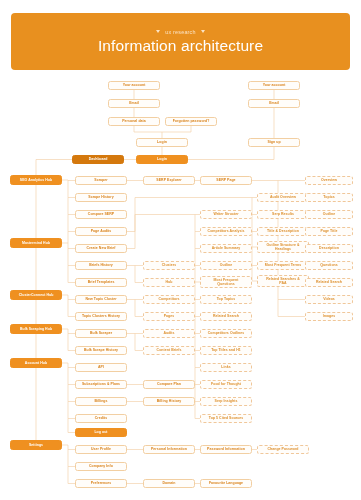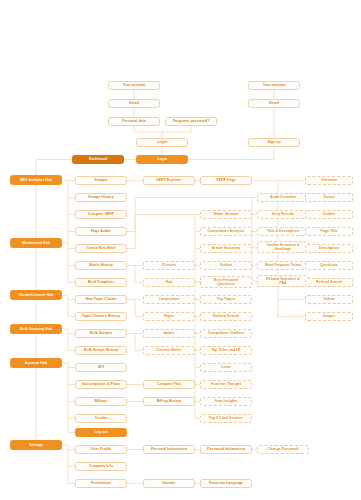--- a/index.html
+++ b/index.html
@@ -107,20 +107,28 @@
     background: #d4780d;
     border: 0.7px solid #d4780d;
     color: #ffffff;
   }
 </style>
 </head>
 <body>
 
 <div id="root">
 
+  <div class="header">
+    <div class="eyebrow">
+      <span class="tri"></span>
+      <span>ux research</span>
+      <span class="tri"></span>
+    </div>
+    <div class="title">Information architecture</div>
+  </div>
 
   <div id="canvas">
     <svg id="lines" viewBox="0 0 361 500" preserveAspectRatio="none">
         <path d="M 134 85.5 L 134 99" fill="none" stroke="#f3d3ad" stroke-width="0.7"></path>
         <path d="M 134 108 L 134 117" fill="none" stroke="#f3d3ad" stroke-width="0.7"></path>
         <path d="M 134 126 L 134 132 L 162 132 L 162 138" fill="none" stroke="#f3d3ad" stroke-width="0.7"></path>
         <path d="M 191 126 L 191 132 L 162 132" fill="none" stroke="#f3d3ad" stroke-width="0.7"></path>
         <path d="M 162 147 L 162 155" fill="none" stroke="#f3d3ad" stroke-width="0.7"></path>
         <path d="M 274 85.5 L 274 99" fill="none" stroke="#f3d3ad" stroke-width="0.7"></path>
         <path d="M 274 108 L 274 138" fill="none" stroke="#f3d3ad" stroke-width="0.7"></path>

